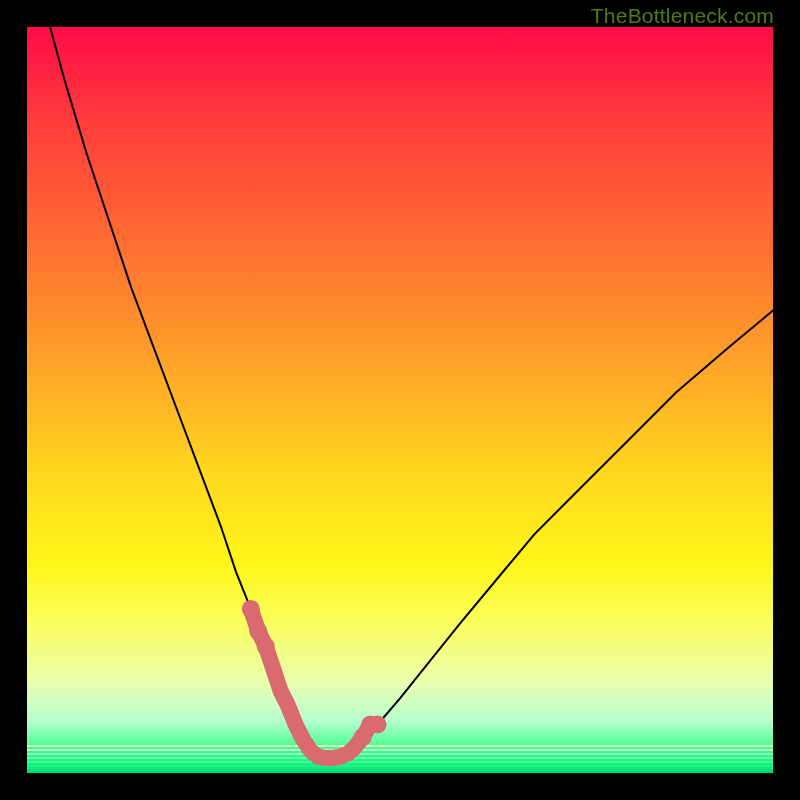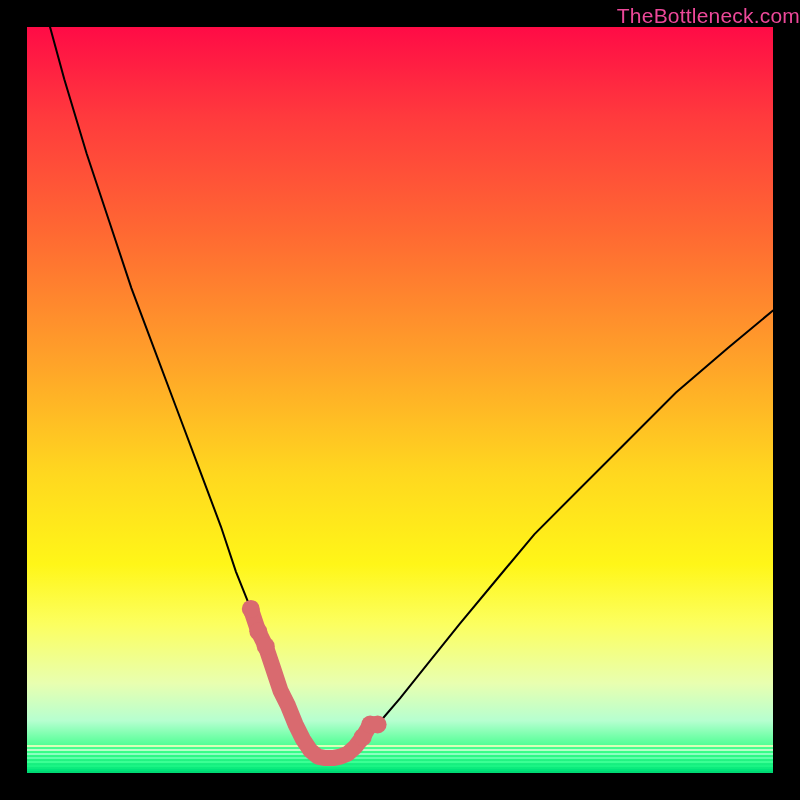--- a/index.html
+++ b/index.html
@@ -26,22 +26,22 @@
       #fff618 72%,
       #fcff5f 80%,
       #e8ffb0 88%,
       #b6ffd0 93%,
       #3bff88 97%,
       #00e57a 100%);
   }
   .attribution {
     position: absolute;
     top: 4px;
-    right: 0;
-    color: #ec4899;
+    right: 26px;
+    color: #4d7c0f;
     font-size: 21px;
     letter-spacing: 0.2px;
     font-weight: 400;
   }
   .curve-svg {
     position: absolute;
     left: 27px;
     top: 27px;
     width: 746px;
     height: 746px;

